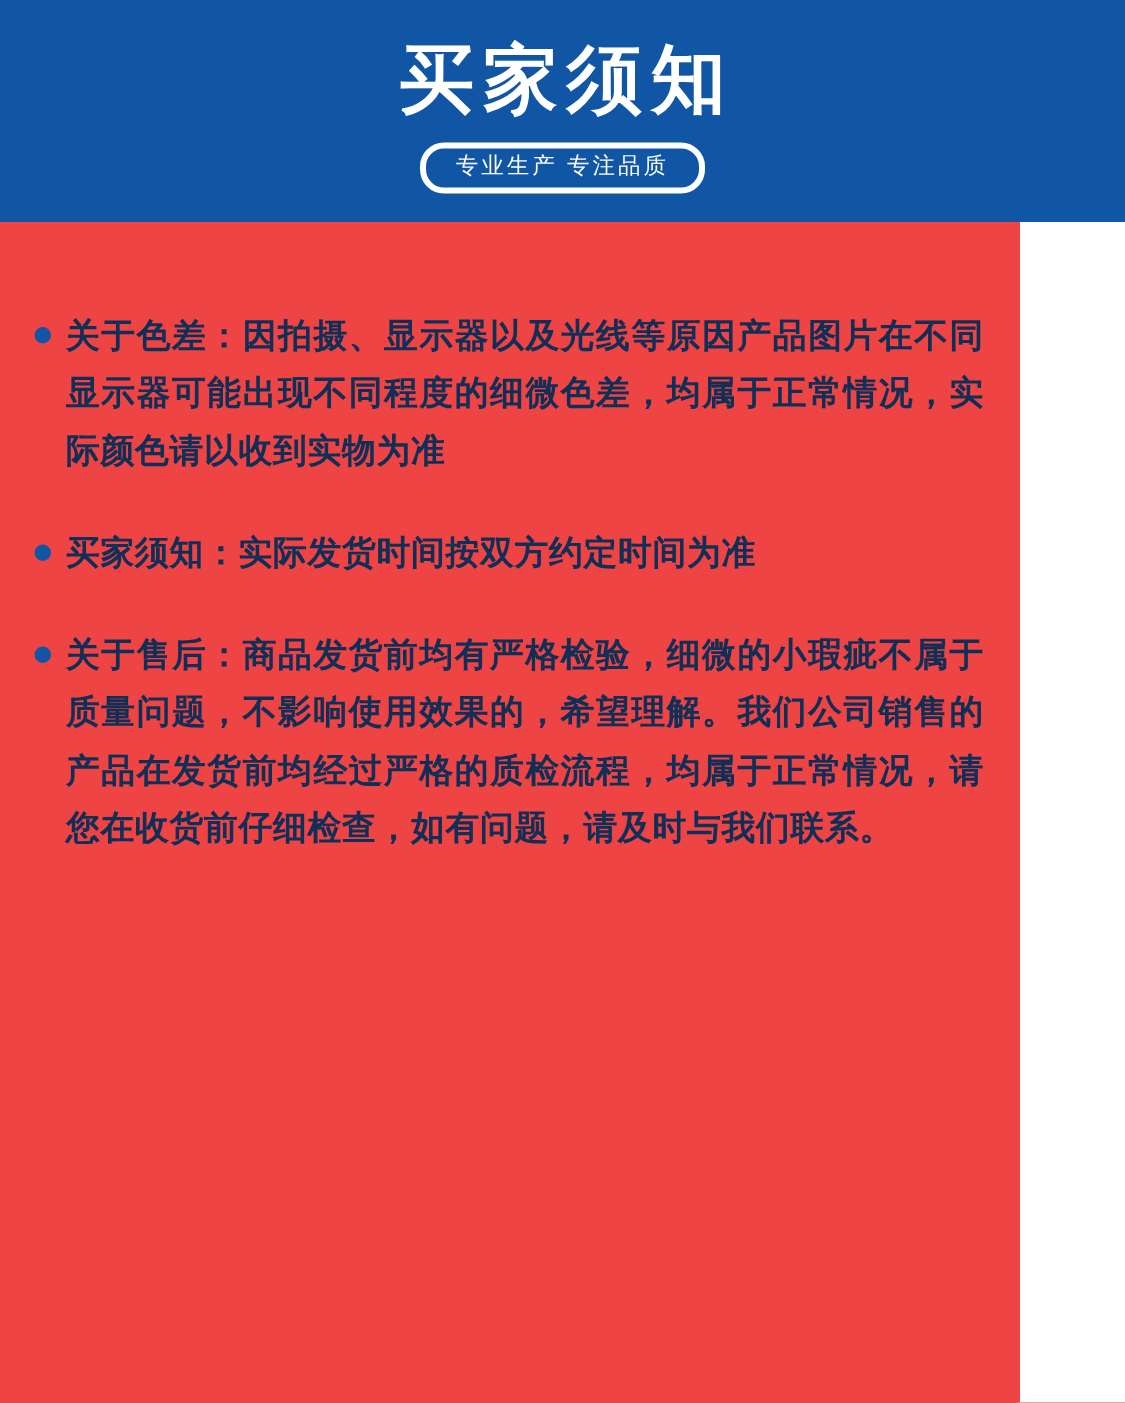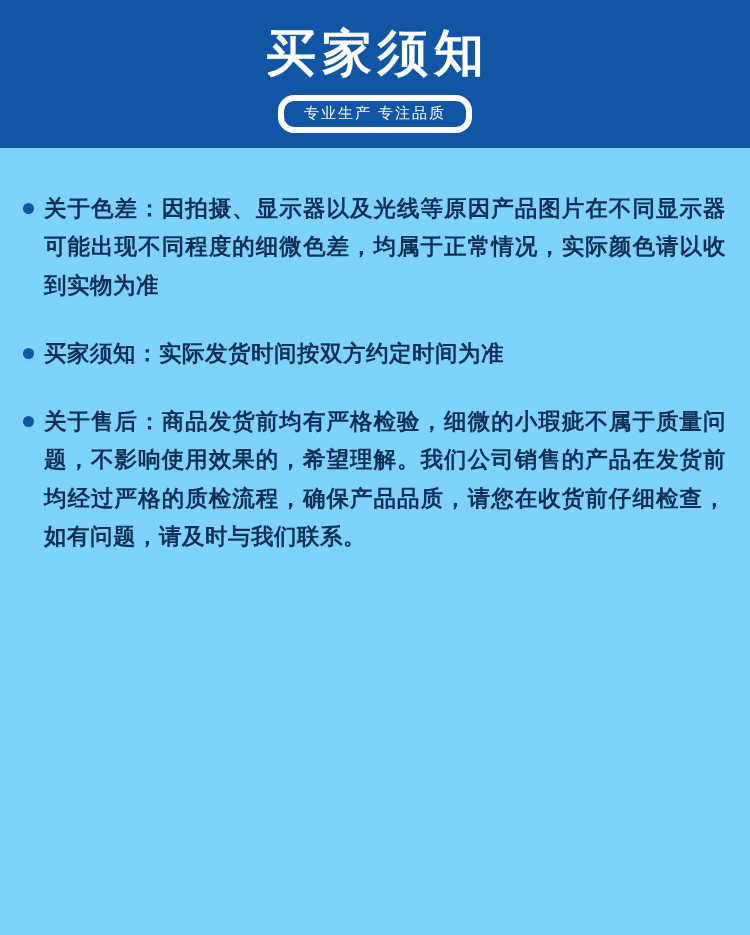--- a/index.html
+++ b/index.html
@@ -8,23 +8,23 @@
   }
   body {
     width: 750px;
     height: 935px;
     background: #ffffff;
     font-family: "Liberation Sans", "DejaVu Sans", sans-serif;
     overflow: hidden;
   }
   .page {
     position: relative;
-    width: 750px;
+    width: 680px;
     height: 935px;
-    background: #7dd3fc;
+    background: #ef4444;
     box-sizing: border-box;
   }
   
   .banner {
     position: relative;
     width: 750px;
     height: 148px;
     background: #1156a5;
     display: flex;
     flex-direction: column;
@@ -38,21 +38,21 @@
     font-size: 50px;
     font-weight: bold;
     letter-spacing: 6px;
     line-height: 1.1;
     text-align: center;
     margin: 0;
     text-indent: 6px;
   }
   .banner-sub-wrap {
     margin-top: 14px;
-    border: 6px solid #ffffff;
+    border: 4px solid #ffffff;
     border-radius: 16px;
     padding: 4px 20px 5px 20px;
     display: inline-block;
   }
   .banner-sub {
     color: #ffffff;
     font-size: 15px;
     letter-spacing: 2px;
     line-height: 1.1;
     white-space: nowrap;
@@ -62,21 +62,21 @@
     padding: 42px 24px 0 22px;
     box-sizing: border-box;
   }
   .para {
     position: relative;
     color: #0f2f57;
     font-size: 22.5px;
     font-weight: bold;
     line-height: 1.70;
     letter-spacing: 0.5px;
-    margin: 0 0 30px 0;
+    margin: 15px 0 30px 0;
     text-align: justify;
     padding-left: 22px;
   }
   .para:last-child {
     margin-bottom: 0;
   }
   .bullet {
     position: absolute;
     left: 1px;
     top: 13px;
@@ -110,18 +110,18 @@
 
 
     <div class="para">
       <span class="bullet"></span>
       <span class="ptext">买家须知：实际发货时间按双方约定时间为准</span>
     </div>
 
 
     <div class="para">
       <span class="bullet"></span>
-      <span class="ptext">关于售后：商品发货前均有严格检验，细微的小瑕疵不属于质量问题，不影响使用效果的，希望理解。我们公司销售的产品在发货前均经过严格的质检流程，确保产品品质，请您在收货前仔细检查，如有问题，请及时与我们联系。</span>
+      <span class="ptext">关于售后：商品发货前均有严格检验，细微的小瑕疵不属于质量问题，不影响使用效果的，希望理解。我们公司销售的产品在发货前均经过严格的质检流程，均属于正常情况，请您在收货前仔细检查，如有问题，请及时与我们联系。</span>
     </div>
 
   </div>
 
 </div>
 
 </body></html>

